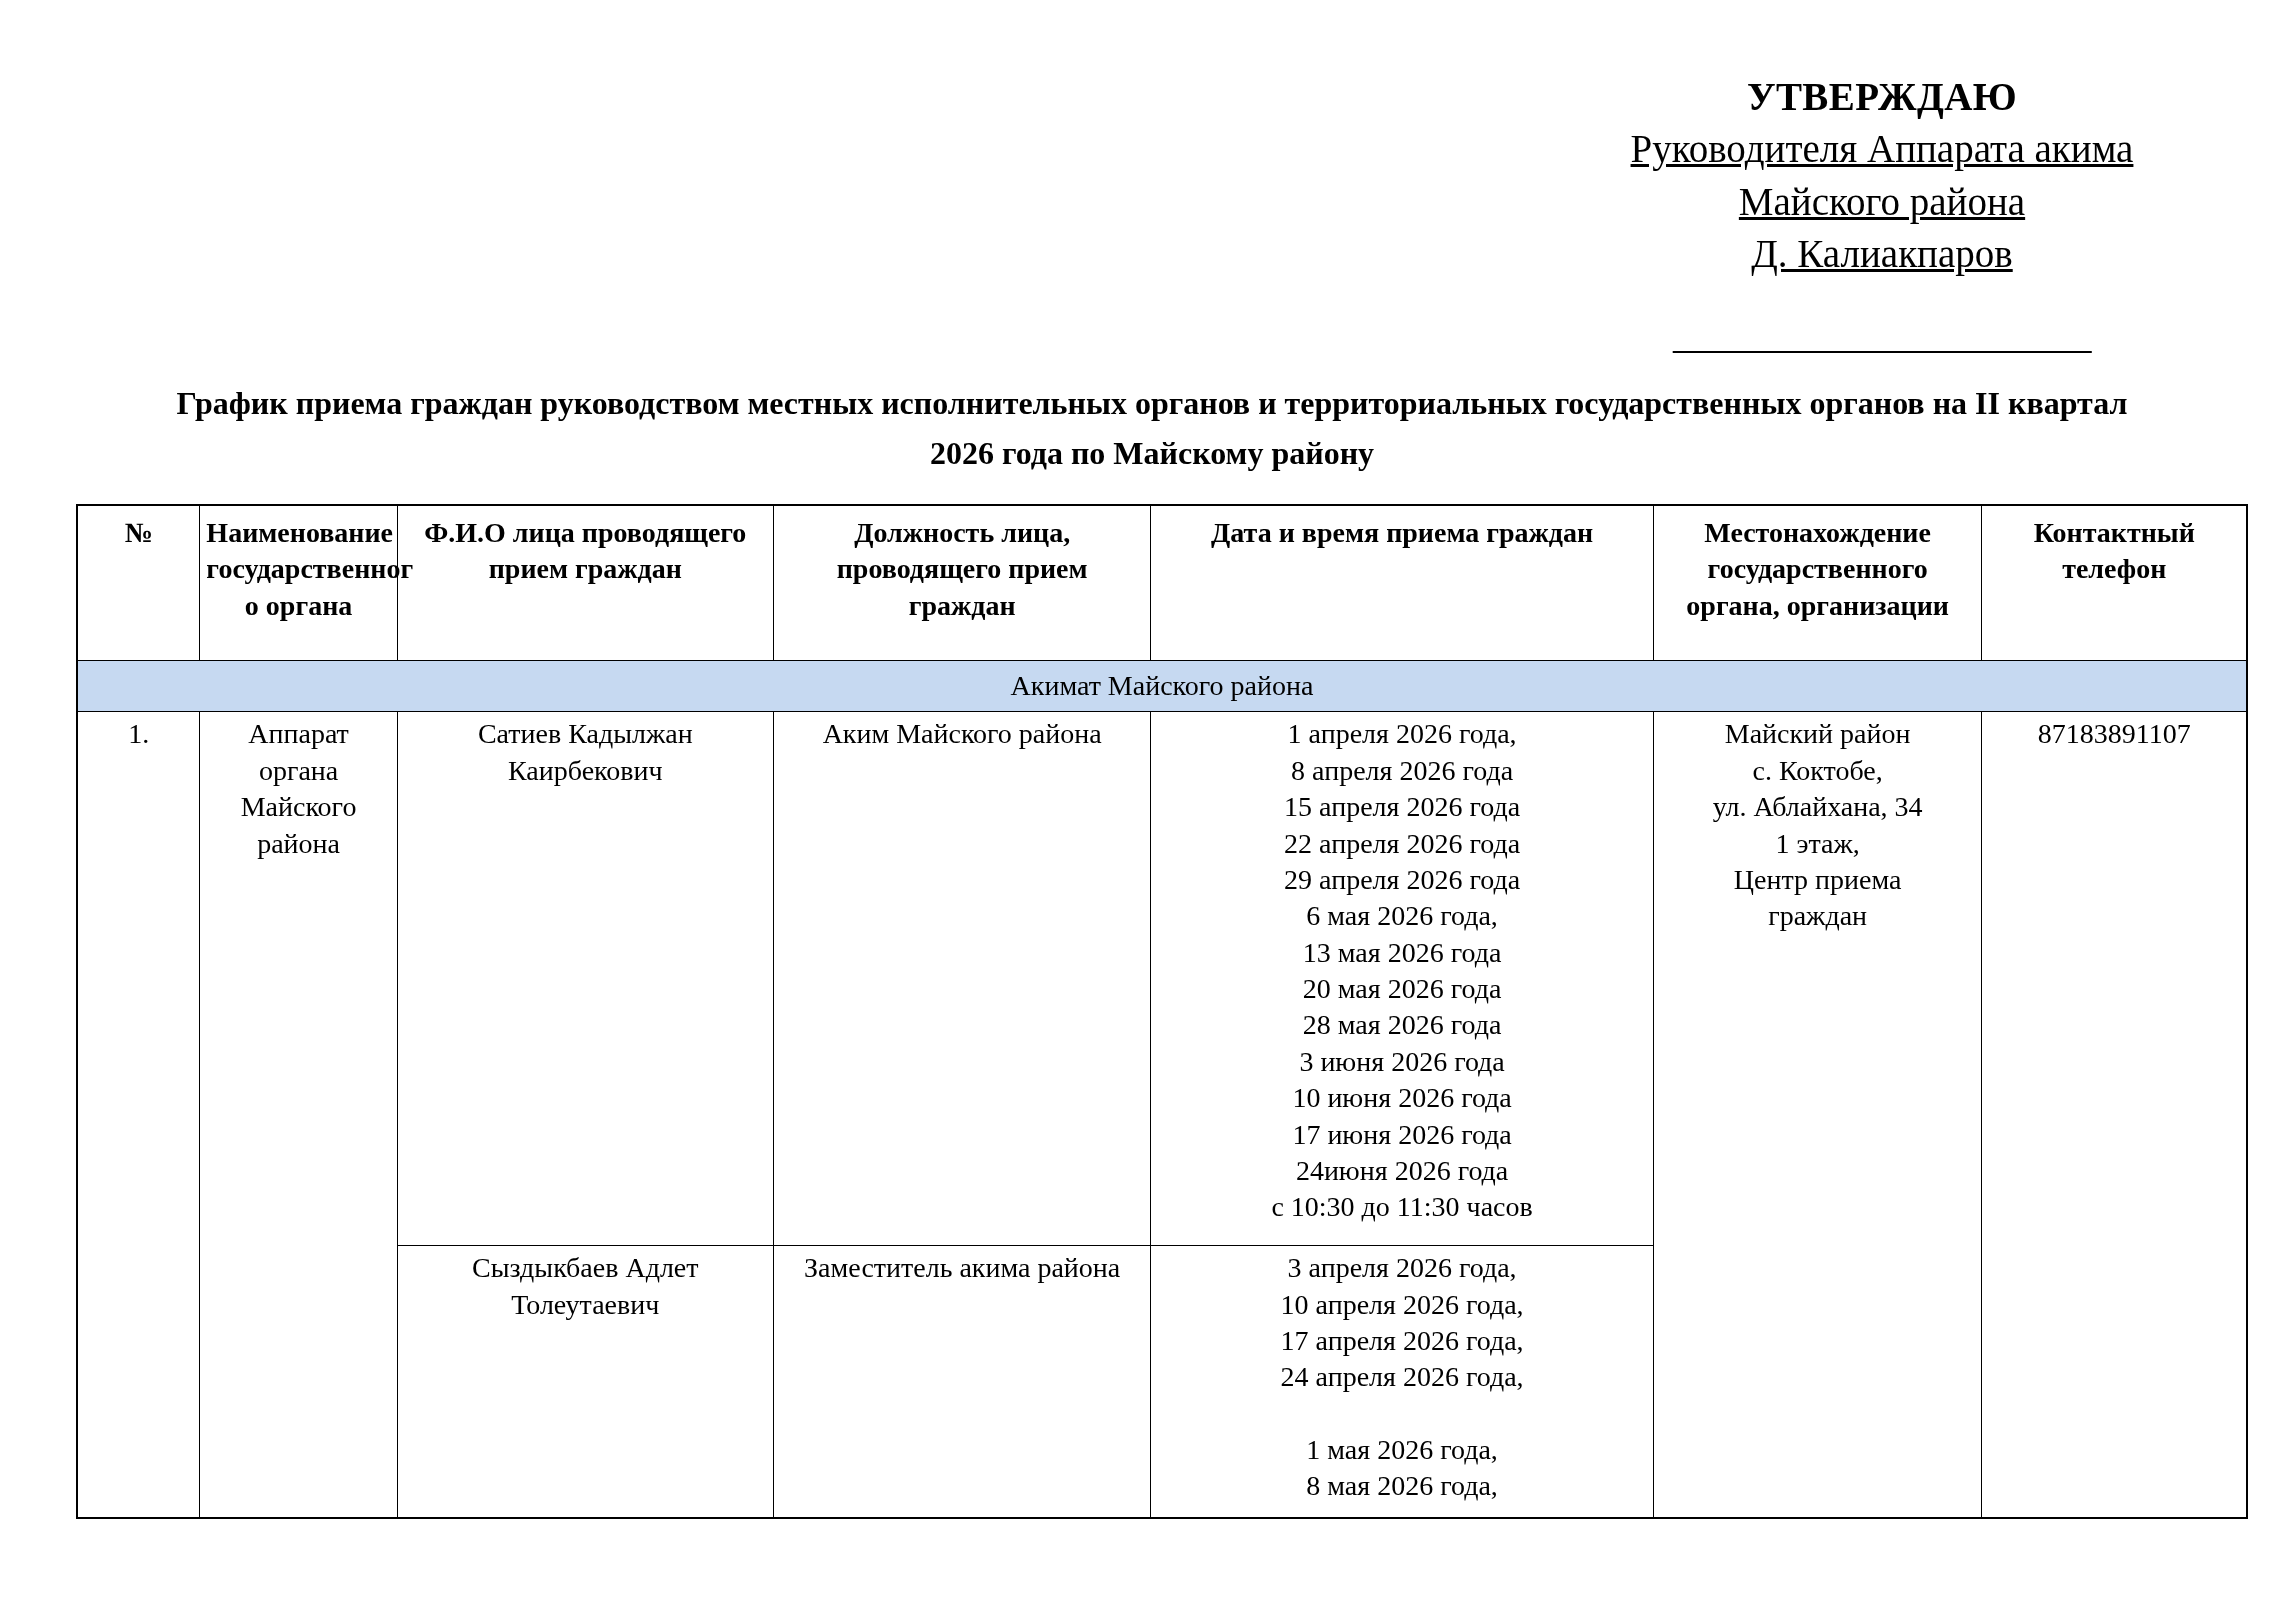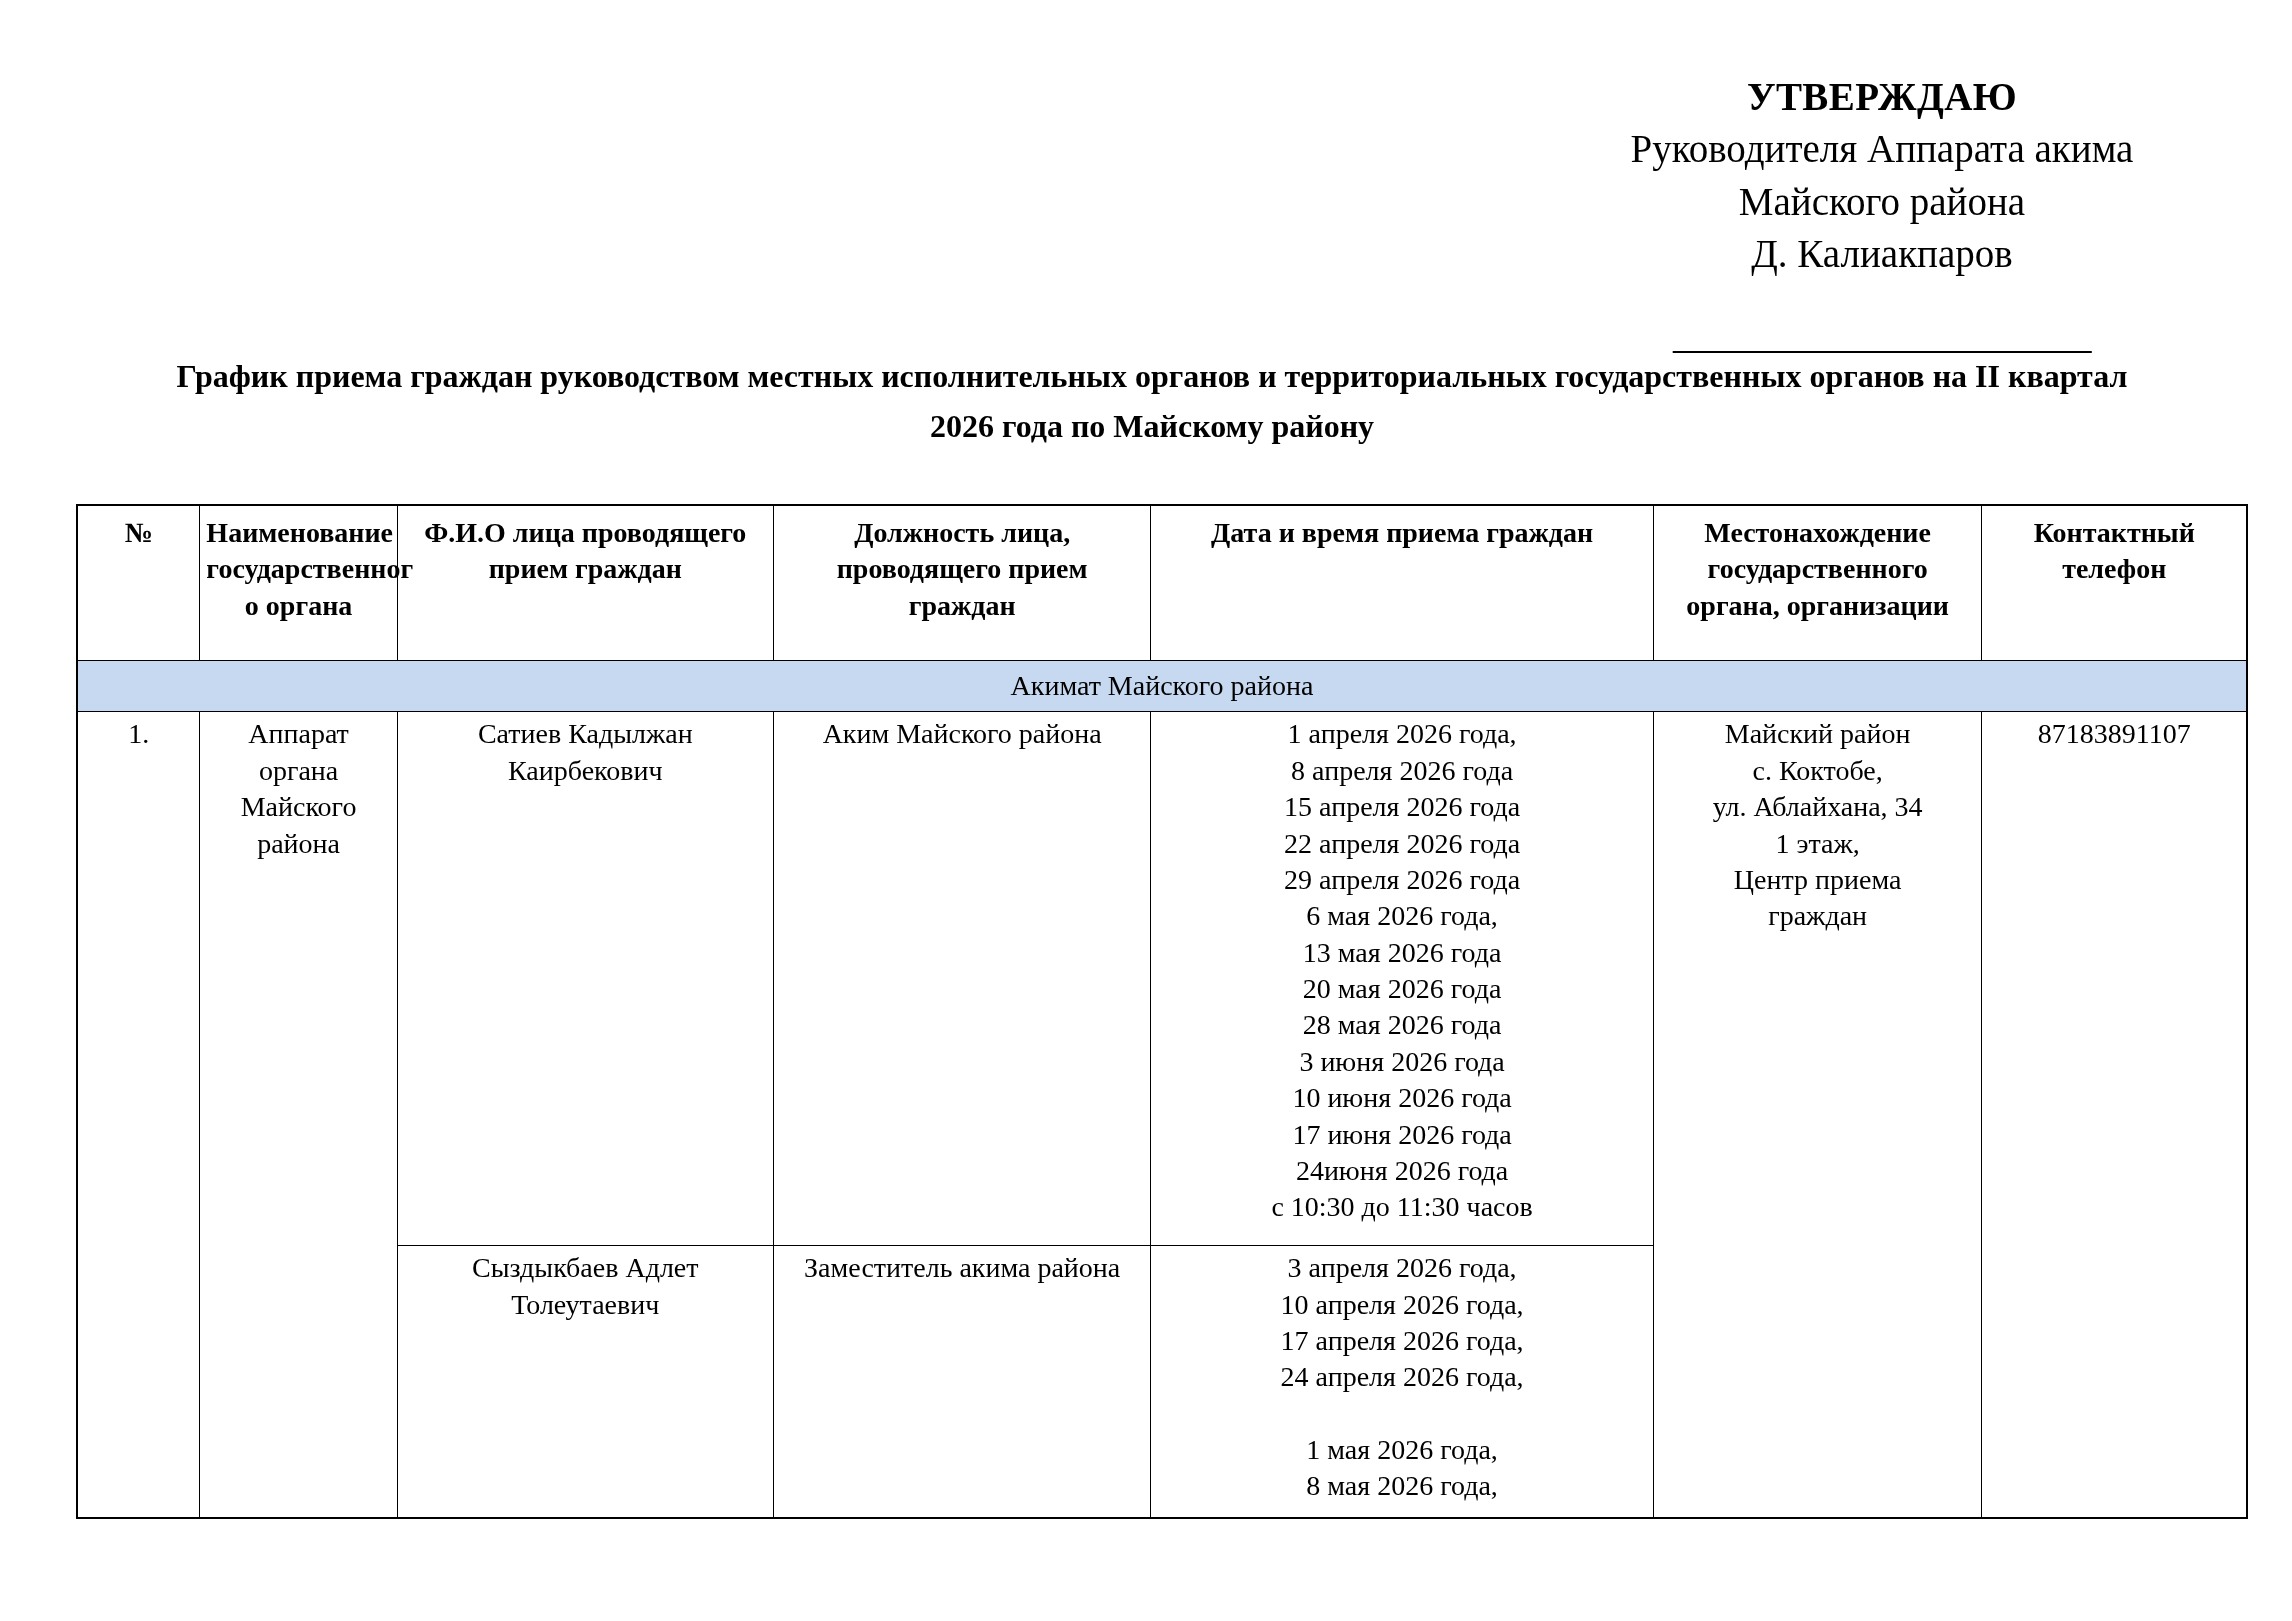--- a/index.html
+++ b/index.html
@@ -33,36 +33,37 @@
     text-align: center;
     font-size: 39px;
     line-height: 1.34;
   }
   .approval-title {
     font-weight: bold;
     letter-spacing: 0.4px;
   }
   .approval-line {
     white-space: pre;
+    text-decoration: underline;
   }
   .approval-rule {
     margin-top: 29px;
     letter-spacing: -0.5px;
     white-space: pre;
   }
   .approval-date {
     margin-top: 2px;
     white-space: pre;
     letter-spacing: -0.3px;
   }
 
   
   .doc-title {
     position: absolute;
-    top: 352px;
+    top: 379px;
     left: 152px;
     width: 2000px;
     text-align: center;
     font-size: 32px;
     font-weight: bold;
     line-height: 1.55;
   }
 
   
   .schedule-table {

